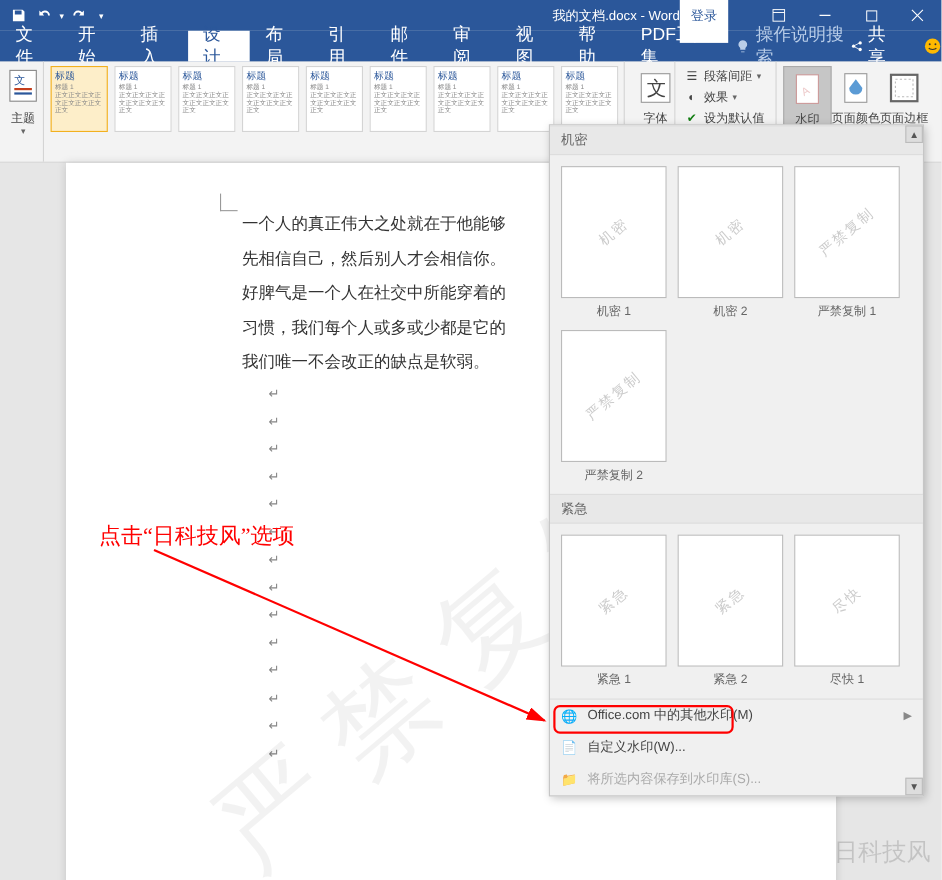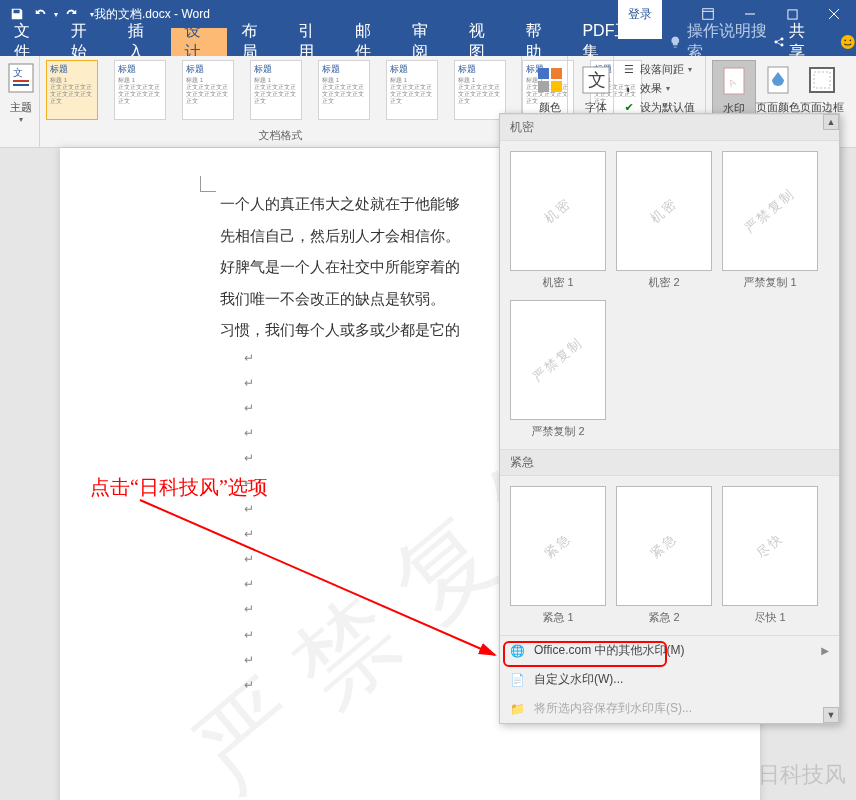--- a/index.html
+++ b/index.html
@@ -3,42 +3,42 @@
 <meta charset="utf-8">
 <style>
 * { margin: 0; padding: 0; box-sizing: border-box; font-family: "Microsoft YaHei", "Segoe UI", sans-serif; }
 body { width: 856px; height: 800px; background: #e6e6e6; overflow: hidden; position: relative; }
 
 
 .titlebar { height: 28px; background: #2b579a; display: flex; align-items: center; color: #fff; font-size: 12px; }
 .titlebar-left { display: flex; align-items: center; gap: 2px; padding-left: 6px; }
 .qat-btn { width: 22px; height: 22px; display: flex; align-items: center; justify-content: center; cursor: pointer; }
 .qat-btn svg { fill: #fff; }
-.titlebar-center { flex: 1; text-align: left; }
+.titlebar-center { flex: 1; text-align: right; }
 .titlebar-right { display: flex; align-items: center; gap: 2px; padding-right: 2px; }
 .login-btn { background: #fff; color: #2b579a; padding: 16px 10px; font-size: 12px; margin-right: 24px; }
 .win-btn { width: 40px; height: 28px; display: flex; align-items: center; justify-content: center; cursor: pointer; }
 
 
 .tabbar { height: 28px; background: #2b579a; display: flex; align-items: stretch; color: #fff; font-size: 16px; }
 .tab { padding: 0 14px; display: flex; align-items: center; cursor: pointer; }
-.tab.active { background: #fdba74; color: #2b579a; }
+.tab.active { background: #ffffff; color: #2b579a; }
 .tabbar-right { margin-left: auto; display: flex; align-items: center; gap: 24px; }
 .tell-me { display: flex; align-items: center; gap: 6px; color: #b9cde8; }
 
 
 .ribbon { height: 92px; background: #f3f3f3; border-bottom: 1px solid #d4d4d4; display: flex; position: relative; }
 .ribbon-group { border-right: 1px solid #d4d4d4; padding: 4px 6px; display: flex; flex-direction: column; }
 .ribbon-group-content { flex: 1; display: flex; align-items: flex-start; gap: 4px; }
 .ribbon-group-label { text-align: center; font-size: 11px; color: #666; padding-top: 2px; }
 
 .theme-btn { width: 30px; text-align: center; font-size: 11px; color: #444; cursor: pointer; }
 .theme-icon { width: 28px; height: 36px; margin: 2px auto; }
 
-.style-gallery { display: flex; gap: 16px; }
+.style-gallery { display: flex; gap: 6px; }
 .style-item { width: 52px; height: 60px; border: 1px solid #d4d4d4; background: #fff; font-size: 8px; padding: 3px; cursor: pointer; overflow: hidden; line-height: 1.2; }
 .style-item.sel { border: 1px solid #f2b01e; background: #fdeec9; }
 .style-title { font-size: 9px; color: #2b579a; margin-bottom: 2px; }
 .style-body { color: #888; font-size: 6px; }
 
 .pf-group { padding: 4px 8px; }
 .pf-item { display: flex; align-items: center; font-size: 11px; color: #444; gap: 4px; padding: 2px 0; cursor: pointer; }
 .pf-icon { width: 14px; height: 14px; display: inline-flex; align-items: center; justify-content: center; }
 
 .big-btn { width: 44px; text-align: center; font-size: 11px; color: #444; cursor: pointer; padding-top: 4px; }
@@ -215,35 +215,22 @@
           <div class="style-item">
             <div class="style-title">标题</div>
             <div class="style-body">标题 1<br>正文正文正文正文正文正文正文正文</div>
           </div>
           <div class="style-item">
             <div class="style-title">标题</div>
             <div class="style-body">标题 1<br>正文正文正文正文正文正文正文正文</div>
           </div>
         </div>
     </div>
-    <div class="ribbon-group-label">文档格式</div>
-  </div>
-
-  <div class="ribbon-group" style="width:46px">
-    <div class="big-btn">
-      <div class="bicon"><svg width="32" height="32" viewBox="0 0 32 32">
-            <rect x="4" y="4" width="11" height="11" fill="#4472c4"></rect>
-            <rect x="17" y="4" width="11" height="11" fill="#ed7d31"></rect>
-            <rect x="4" y="17" width="11" height="11" fill="#a5a5a5"></rect>
-            <rect x="17" y="17" width="11" height="11" fill="#ffc000"></rect>
-          </svg></div>
-      <div>颜色</div>
-      <div class="drop-caret">▾</div>
-    </div>
-  </div>
+  </div>
+
 
   <div class="ribbon-group" style="width:46px">
     <div class="big-btn">
       <div class="bicon"><svg width="32" height="32" viewBox="0 0 32 32">
             <rect x="3" y="3" width="26" height="26" fill="#fff" stroke="#999"></rect>
             <text x="8" y="22" font-size="18" fill="#444">文</text>
           </svg></div>
       <div>字体</div>
       <div class="drop-caret">▾</div>
     </div>
@@ -296,22 +283,22 @@
 </div>
 
 <div class="docarea">
   <div class="page">
     <div class="page-watermark">严禁复制</div>
     <div style="position:absolute;left:140px;top:28px;width:16px;height:16px;border-left:1px solid #999;border-bottom:1px solid #999"></div>
     <div class="page-content">
       <div>一个人的真正伟大之处就在于他能够</div>
       <div>先相信自己，然后别人才会相信你。</div>
       <div>好脾气是一个人在社交中所能穿着的</div>
+      <div>习惯，我们每个人或多或少都是它的</div>
       <div>我们唯一不会改正的缺点是软弱。</div>
-      <div>习惯，我们每个人或多或少都是它的</div>
       <span class="para-mark">↵</span>
       <span class="para-mark">↵</span>
       <span class="para-mark">↵</span>
       <span class="para-mark">↵</span>
       <span class="para-mark">↵</span>
       <span class="para-mark">↵</span>
       <span class="para-mark">↵</span>
       <span class="para-mark">↵</span>
       <span class="para-mark">↵</span>
       <span class="para-mark">↵</span>

